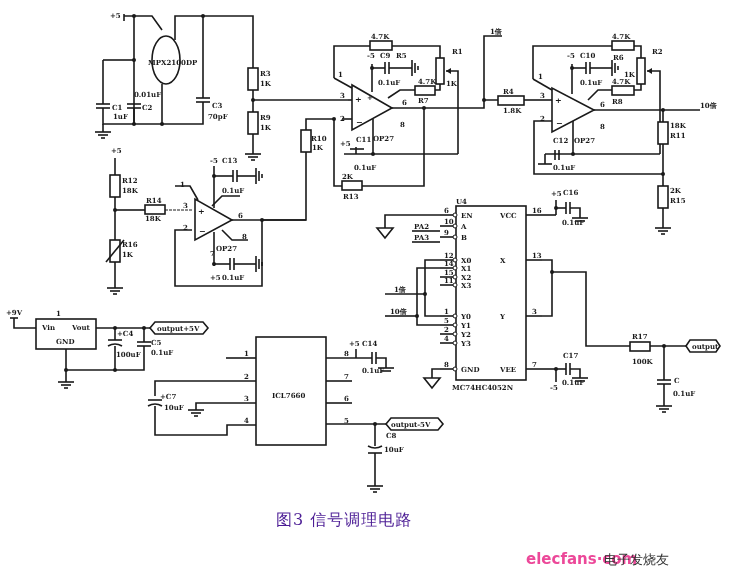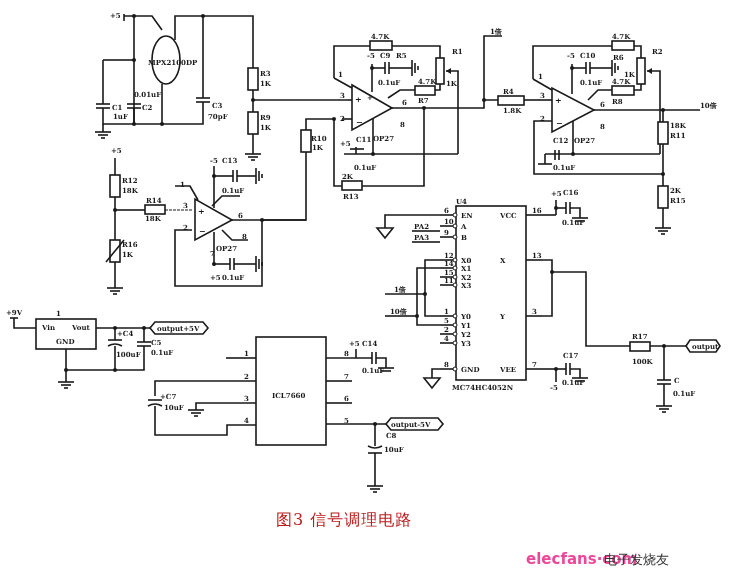--- a/index.html
+++ b/index.html
@@ -6,21 +6,21 @@
   body{width:736px;height:580px;position:relative;overflow:hidden;font-family:"DejaVu Serif",serif;}
   svg#schem{position:absolute;left:0;top:0;}
   svg text{font-family:"DejaVu Serif",serif;font-weight:bold;fill:#1a1a1a;}
   .w{stroke:#1a1a1a;stroke-width:1.6;fill:none;}
   .thin{stroke:#1a1a1a;stroke-width:1.2;fill:none;}
   .box{stroke:#1a1a1a;stroke-width:1.6;fill:#fff;}
   .dot{fill:#1a1a1a;}
   .lbl{font-size:8px;}
   .lbls{font-size:7px;}
   .pin{font-size:7px;}
-  #caption{position:absolute;left:276px;top:510px;font-family:"DejaVu Serif",serif;font-size:16px;color:#b91c1c;letter-spacing:1px;}
+  #caption{position:absolute;left:276px;top:510px;font-family:"DejaVu Serif",serif;font-size:16px;color:#4c1d95;letter-spacing:1px;}
   #watermark{position:absolute;left:526px;top:550px;font-family:"DejaVu Sans",sans-serif;font-size:15px;font-weight:bold;color:#ec4899;}
   #watermark-cn{position:absolute;left:604px;top:551px;font-family:"DejaVu Serif",serif;font-size:13px;color:#333;}
 </style>
 </head>
 <body>
 
 <svg id="schem" width="736" height="580" viewBox="0 0 736 580">
 
   <g>
     <text class="lbls" x="110" y="18">+5</text>

